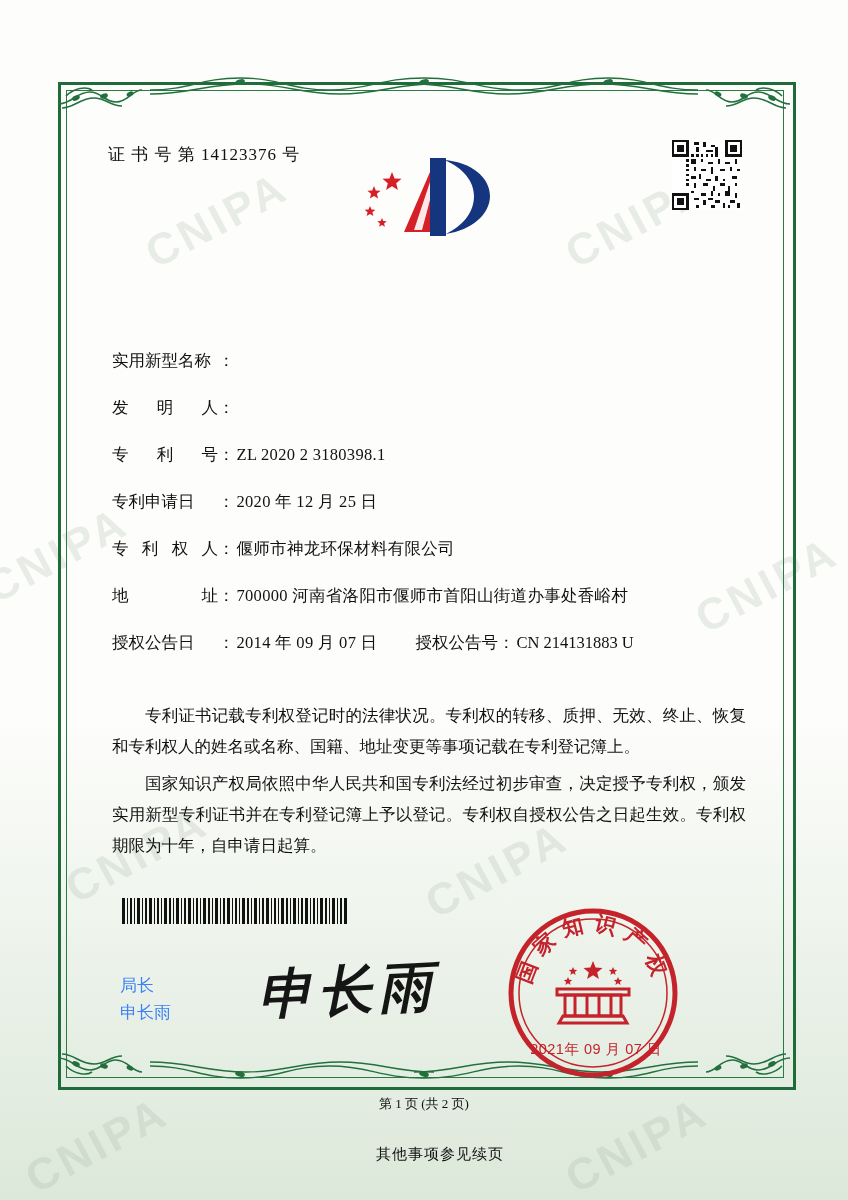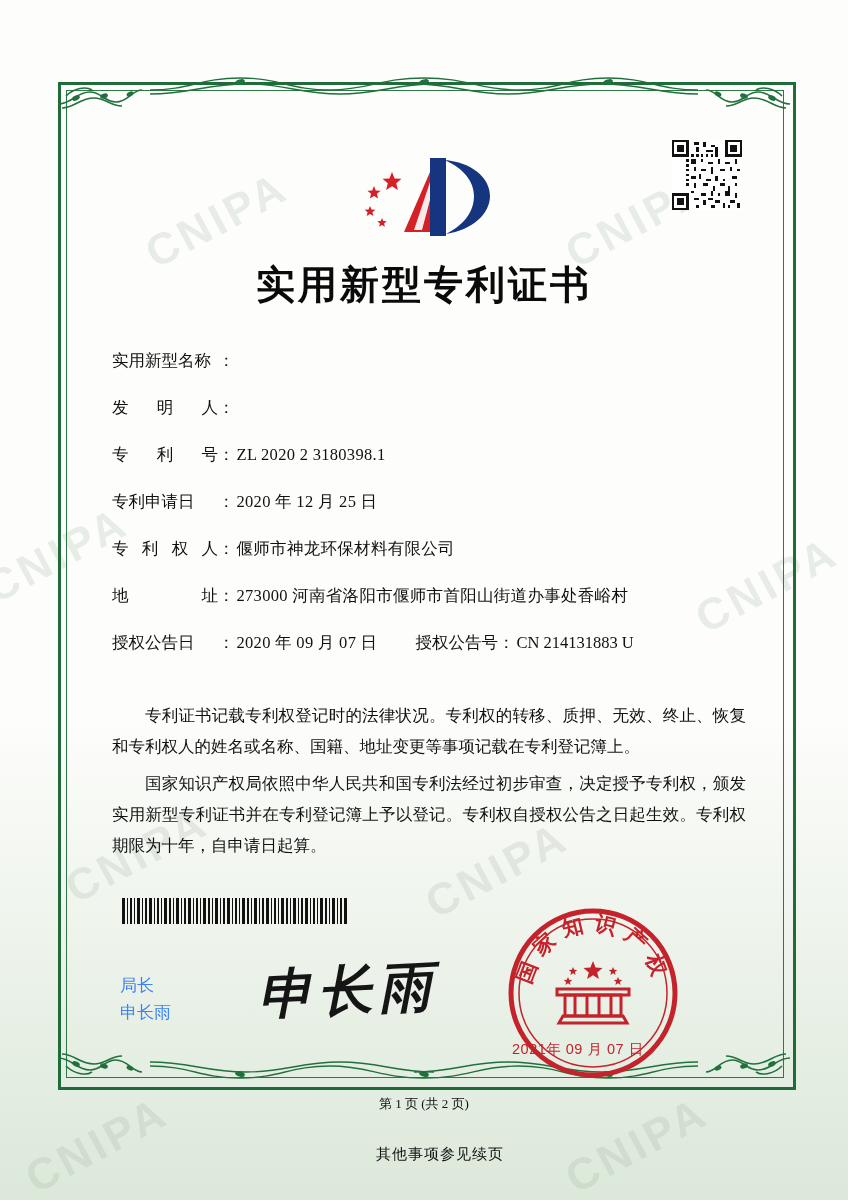--- a/index.html
+++ b/index.html
@@ -198,20 +198,21 @@
   
   .seal {
     position: absolute;
     left: 505px; top: 905px;
     width: 176px; height: 176px;
   }
   .seal-date {
     position: absolute;
     left: 512px; top: 1040px;
     width: 168px;
+    text-align: center;
     color: #c4232b;
     font-size: 14.5px;
     letter-spacing: 0.5px;
     font-family: "Liberation Sans", sans-serif;
   }
 
   
   .page-indicator {
     position: absolute;
     left: 0; top: 1095px;
@@ -328,20 +329,21 @@
         <path d="M264 14 C304 14 318 24 358 24 C398 24 412 14 452 14 C492 14 508 24 548 24"></path>
       </g>
       <g fill="currentColor">
         <ellipse cx="90" cy="12" rx="5" ry="2.6" transform="rotate(-18 90 12)"></ellipse>
         <ellipse cx="274" cy="12" rx="5" ry="2.6" transform="rotate(-18 274 12)"></ellipse>
         <ellipse cx="458" cy="12" rx="5" ry="2.6" transform="rotate(-18 458 12)"></ellipse>
       </g>
     </svg>
   </div>
 
+  <div class="cert-number">证 书 号 第 14123376 号</div>
 
   <div class="qr">
     <svg width="70" height="70" viewBox="0 0 29 29" shape-rendering="crispEdges">
       <rect width="29" height="29" fill="#ffffff"></rect>
       <g fill="#111111">
 
         <rect x="0" y="0" width="7" height="1"></rect>
           <rect x="0" y="6" width="7" height="1"></rect>
         <rect x="0" y="0" width="1" height="7"></rect>
           <rect x="6" y="0" width="1" height="7"></rect>
@@ -434,21 +436,20 @@
 
       <g fill="#d62027">
         <polygon points="48,20 50.6,26.4 57.5,26.8 52.2,31.3 53.9,38 48,34.2 42.1,38 43.8,31.3 38.5,26.8 45.4,26.4"></polygon>
         <polygon points="30,34 31.8,38.4 36.6,38.7 32.9,41.8 34.1,46.5 30,43.9 25.9,46.5 27.1,41.8 23.4,38.7 28.2,38.4"></polygon>
         <polygon points="26,54 27.5,57.6 31.4,57.8 28.4,60.3 29.4,64.1 26,62 22.6,64.1 23.6,60.3 20.6,57.8 24.5,57.6"></polygon>
         <polygon points="38,66 39.3,69.1 42.7,69.3 40.1,71.5 40.9,74.8 38,73 35.1,74.8 35.9,71.5 33.3,69.3 36.7,69.1"></polygon>
       </g>
     </svg>
   </div>
 
-  <div class="main-title">实用新型专利证书</div>
 
   <div class="fields">
 
     <div class="field-row">
       <span class="field-label">实用新型名称</span>
       <span class="field-colon">：</span>
     </div>
 
     <div class="field-row">
       <span class="field-label spread">
@@ -485,27 +486,27 @@
       <span class="field-colon">：</span>
       <span class="field-value">偃师市神龙环保材料有限公司</span>
     </div>
 
     <div class="field-row">
       <span class="field-label spread">
         <span>地</span>
         <span>址</span>
       </span>
       <span class="field-colon">：</span>
-      <span class="field-value">273000 河南省洛阳市偃师市首阳山街道办事处香峪村</span>
+      <span class="field-value">700000 河南省洛阳市偃师市首阳山街道办事处香峪村</span>
     </div>
 
     <div class="field-row dual">
       <span class="field-label">授权公告日</span>
       <span class="field-colon">：</span>
-      <span class="field-value">2020 年 09 月 07 日</span>
+      <span class="field-value">2014 年 09 月 07 日</span>
       <span class="second-label">授权公告号</span>
       <span class="field-colon">：</span>
       <span>CN 214131883 U</span>
     </div>
 
   </div>
 
   <div class="paragraphs">
     <p>专利证书记载专利权登记时的法律状况。专利权的转移、质押、无效、终止、恢复和专利权人的姓名或名称、国籍、地址变更等事项记载在专利登记簿上。</p>
     <p>国家知识产权局依照中华人民共和国专利法经过初步审查，决定授予专利权，颁发实用新型专利证书并在专利登记簿上予以登记。专利权自授权公告之日起生效。专利权期限为十年，自申请日起算。</p>

